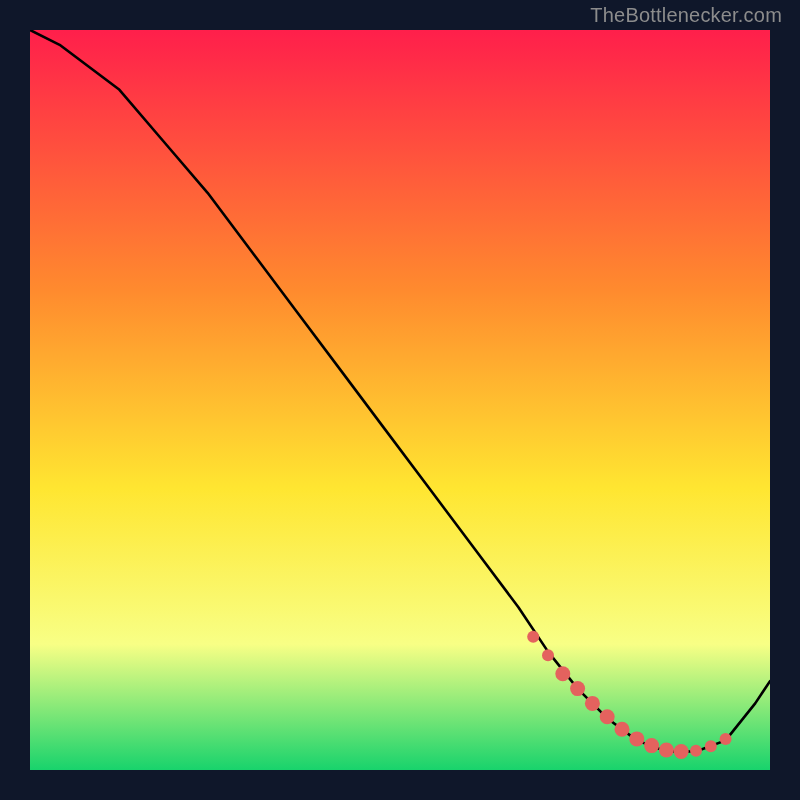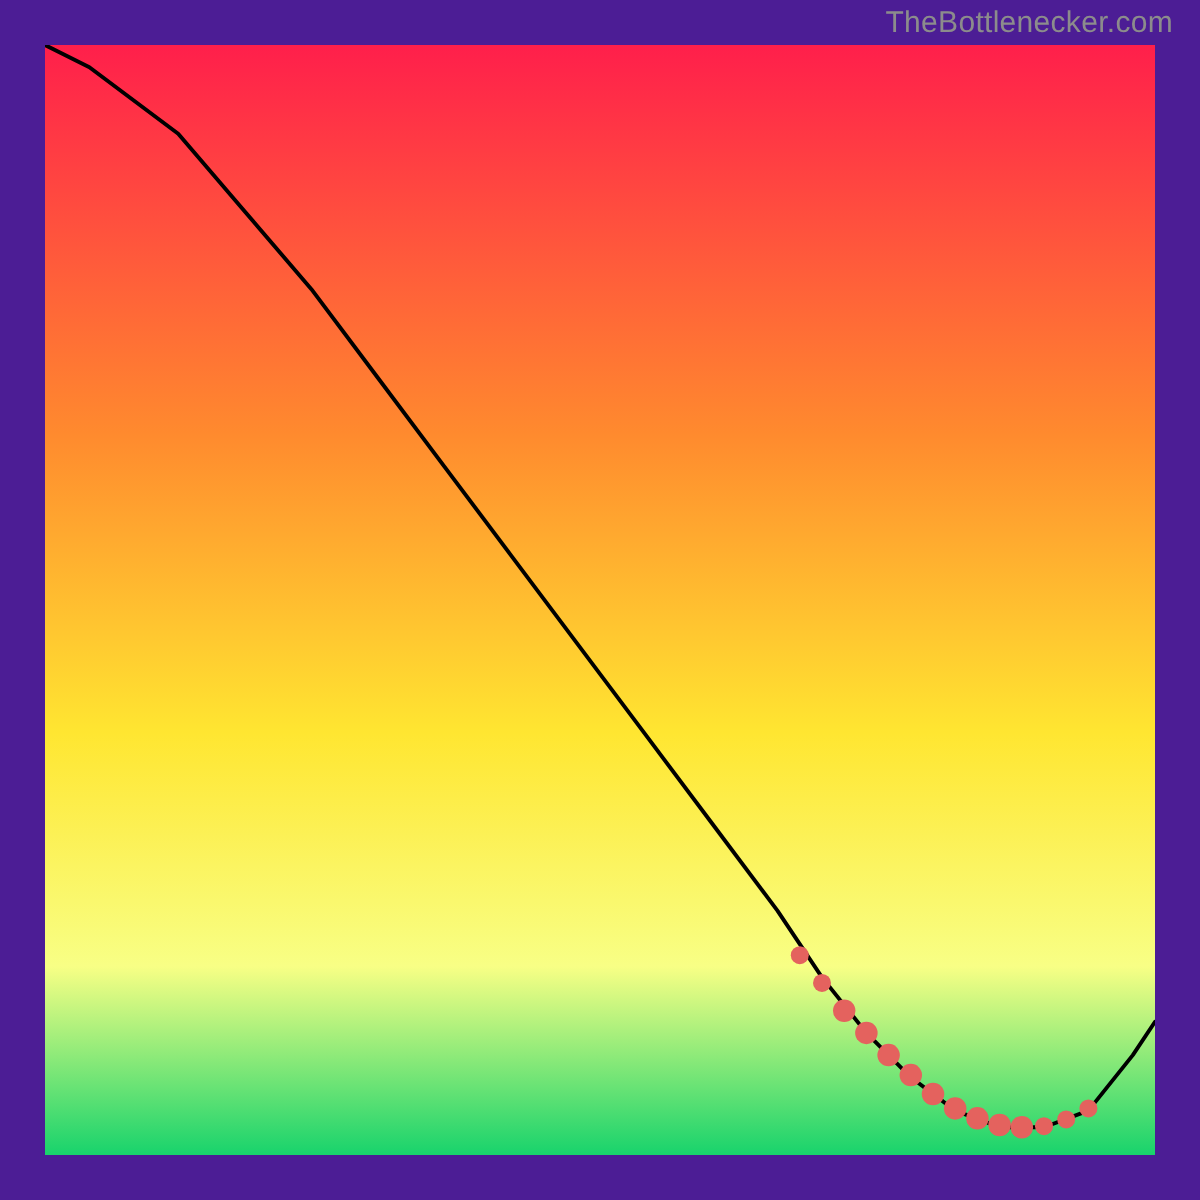--- a/index.html
+++ b/index.html
@@ -1,21 +1,21 @@
 <!DOCTYPE html>
 <html><head>
 <meta charset="utf-8">
 <style>
   * { margin: 0; padding: 0; box-sizing: border-box; }
   html, body { width: 800px; height: 800px; background: #000; overflow: hidden; }
   .stage {
     position: relative;
     width: 800px;
     height: 800px;
-    background: #4c1d95;
+    background: #0f172a;
     padding-left: 24px;
   }
   .attribution {
     position: absolute;
     top: 4px;
     right: 18px;
     font-family: Arial, Helvetica, sans-serif;
     font-size: 20px;
     color: #8c8c8c;
     letter-spacing: 0.2px;

